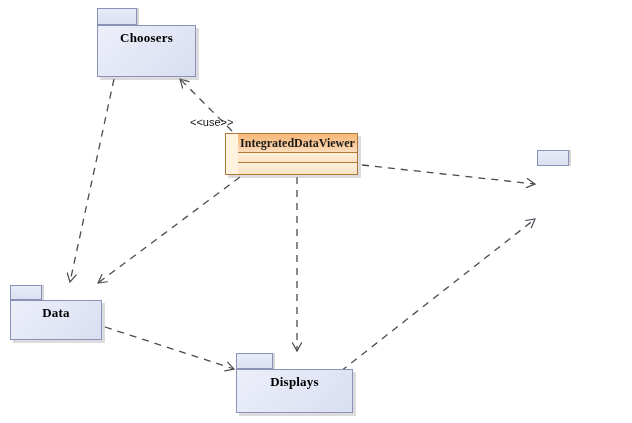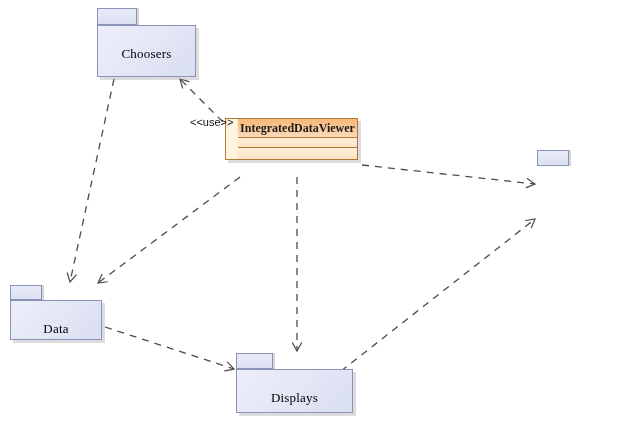--- a/index.html
+++ b/index.html
@@ -46,26 +46,25 @@
     border: 1px solid #8a92b8;
     box-sizing: border-box;
     box-shadow: 3px 3px 0 rgba(130,130,140,0.28);
     display: flex;
     align-items: flex-start;
     justify-content: center;
   }
   .pkg-label {
     font-family: "Liberation Serif", serif;
     font-size: 13px;
-    font-weight: normal;
+    font-weight: bold;
     color: #000000;
     padding-top: 4px;
     white-space: nowrap;
     letter-spacing: 0.2px;
-    margin-top: 16px;
   }
   
   .cls {
     position: absolute;
     border: 1px solid #b07a36;
     box-sizing: border-box;
     box-shadow: 3px 3px 0 rgba(130,130,140,0.28);
     background: #fdf3df;
   }
   .cls-head {
@@ -126,21 +125,21 @@
       </g>
   </svg>
 
   <div class="pkg" style="left: 97px; top: 8px; width: 99px; height: 69px;">
     <div class="pkg-tab" style="width: 40px; height: 17px;"></div>
     <div class="pkg-body" style="top: 17px; width: 99px; height: 52px;">
       <span class="pkg-label">Choosers</span>
     </div>
   </div>
 
-  <div class="cls" style="left: 225px; top: 118px; width: 133px; height: 42px; padding-left: 12px;">
+  <div class="cls" style="left: 225px; top: 133px; width: 133px; height: 42px; padding-left: 12px;">
     <div class="cls-head">
       <span class="cls-head-label">IntegratedDataViewer</span>
     </div>
     <div class="cls-compartment"></div>
     <div class="cls-compartment last"></div>
   </div>
 
   <div class="pkg" style="left: 537px; top: 150px; width: 80px; height: 67px;">
     <div class="pkg-tab" style="width: 32px; height: 16px;"></div>
   </div>

